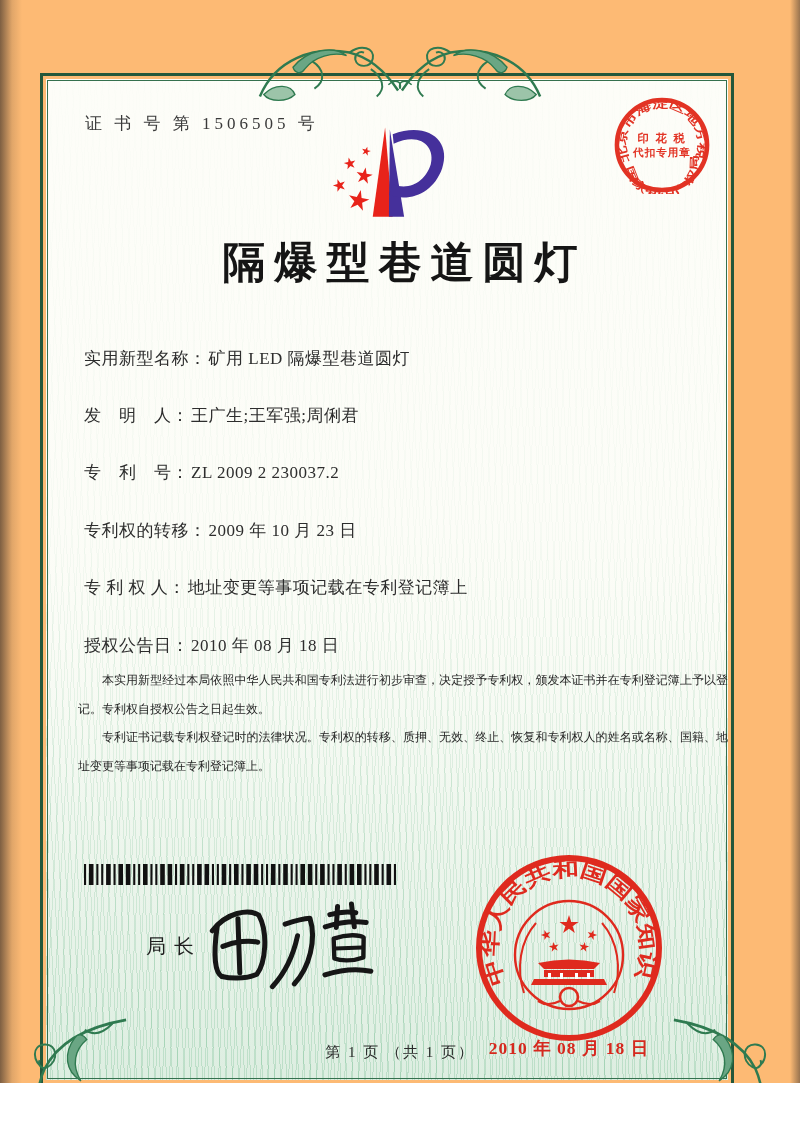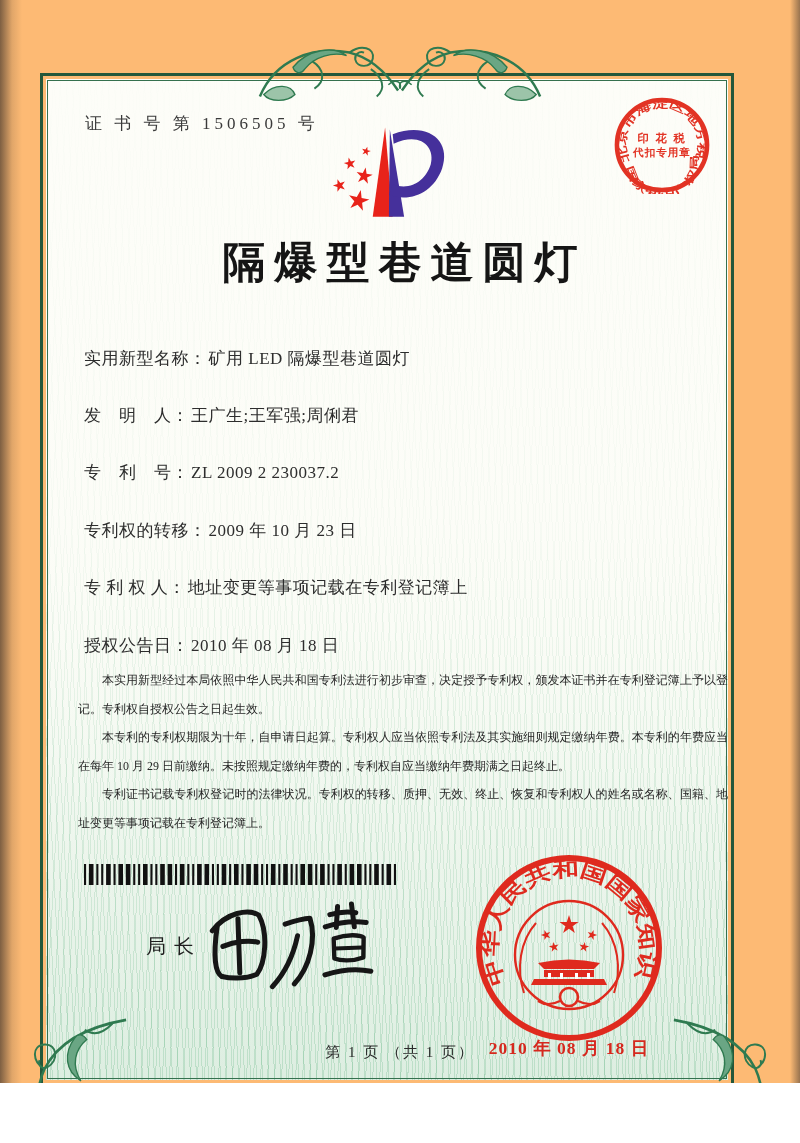--- a/index.html
+++ b/index.html
@@ -160,21 +160,20 @@
     </div>
     <div class="field" style="top:576px">
       <span class="lbl">专 利 权 人：</span><span class="val">地址变更等事项记载在专利登记簿上</span>
     </div>
     <div class="field" style="top:634px">
       <span class="lbl">授权公告日：</span><span class="val">2010 年 08 月 18 日</span>
     </div>
 
     <div class="body-text">
       <p>本实用新型经过本局依照中华人民共和国专利法进行初步审查，决定授予专利权，颁发本证书并在专利登记簿上予以登记。专利权自授权公告之日起生效。</p>
-      <p>本专利的专利权期限为十年，自申请日起算。专利权人应当依照专利法及其实施细则规定缴纳年费。本专利的年费应当在每年 10 月 29 日前缴纳。未按照规定缴纳年费的，专利权自应当缴纳年费期满之日起终止。</p>
       <p>专利证书记载专利权登记时的法律状况。专利权的转移、质押、无效、终止、恢复和专利权人的姓名或名称、国籍、地址变更等事项记载在专利登记簿上。</p>
     </div>
 
     <svg class="barcode" id="barcode" viewBox="0 0 388 21" preserveAspectRatio="none">
         <rect x="0" y="0" width="2.1" height="21" fill="#111"></rect>
         <rect x="4.9" y="0" width="4.6" height="21" fill="#111"></rect>
         <rect x="12.3" y="0" width="2.1" height="21" fill="#111"></rect>
         <rect x="17.200000000000003" y="0" width="2.1" height="21" fill="#111"></rect>
         <rect x="22.1" y="0" width="4.6" height="21" fill="#111"></rect>
         <rect x="29.5" y="0" width="2.1" height="21" fill="#111"></rect>

